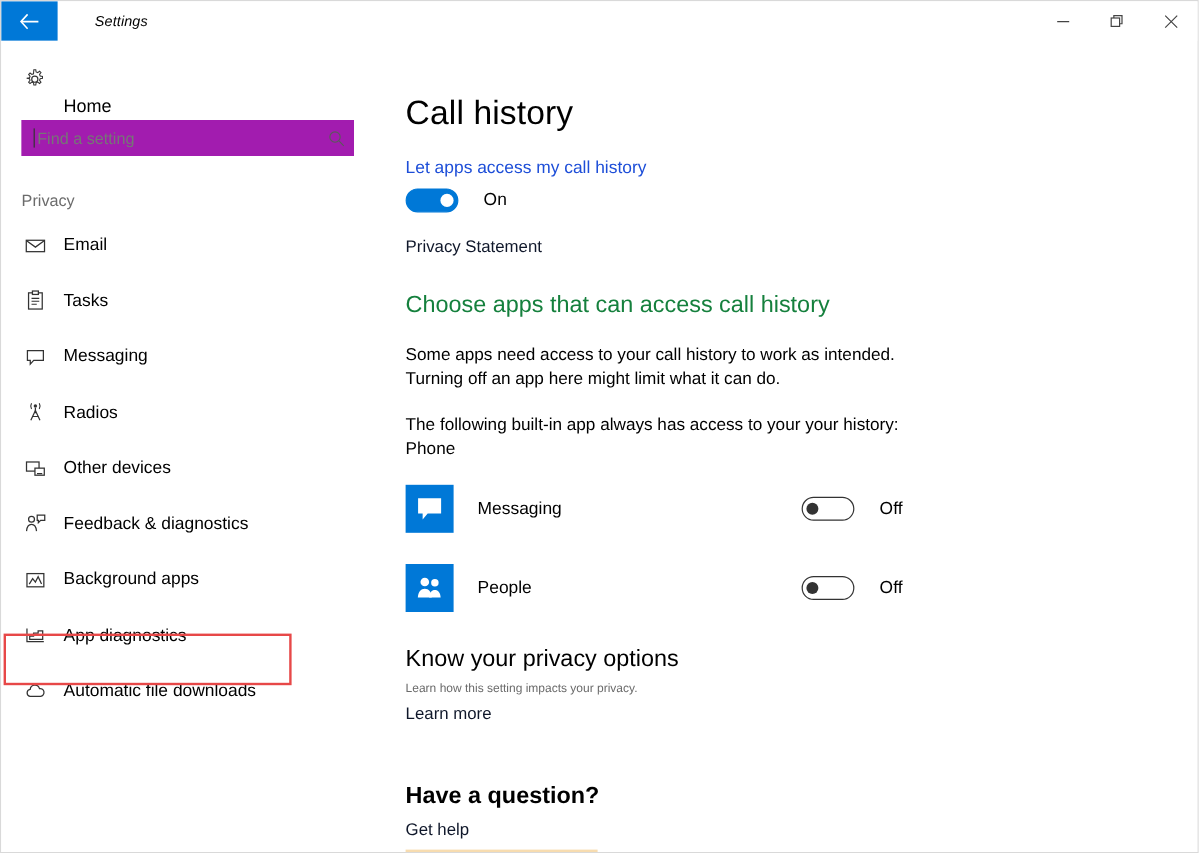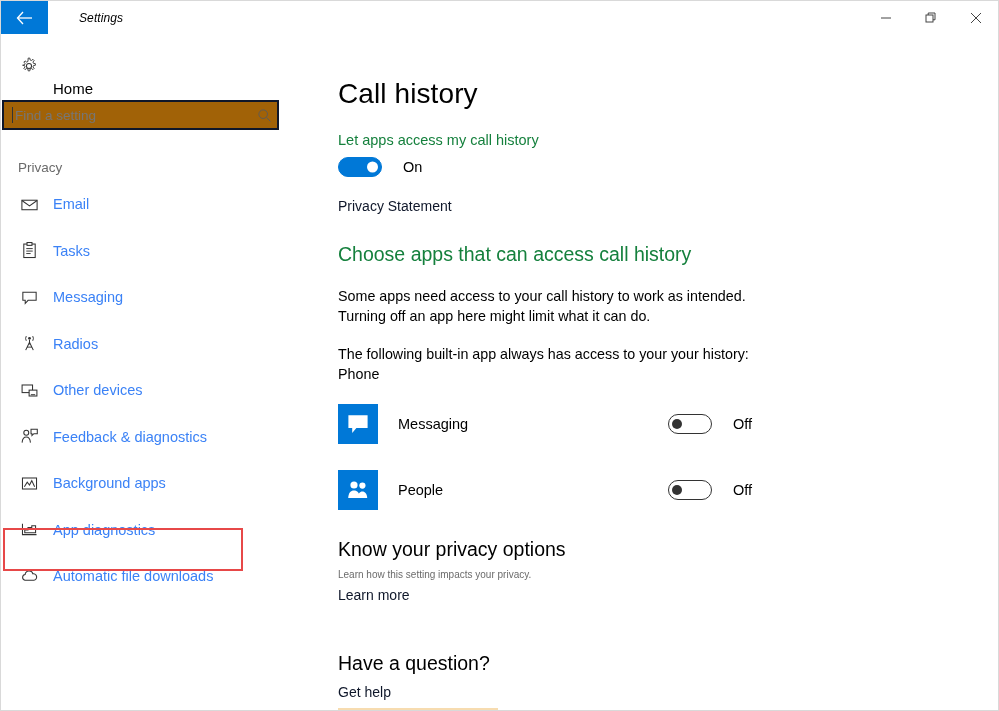--- a/index.html
+++ b/index.html
@@ -98,29 +98,29 @@
     align-items: center;
     justify-content: center;
     margin-right: 13px;
   }
   .home-row .lbl {
     font-size: 15px;
     color: #000000;
     margin-top: 44px;
   }
   .search-wrap {
-    margin: 14px 0 0 1px;
+    margin: 14px 0 0 17px;
     width: 277px;
     height: 30px;
-    border: 2px solid #0f172a;
+    border: 2px solid #a21caf;
     box-sizing: border-box;
     display: flex;
     align-items: center;
     position: relative;
-    background: #a16207;
+    background: #a21caf;
   }
   .caret {
     width: 1px;
     height: 16px;
     background: #333;
     margin-left: 8px;
     margin-right: 0px;
   }
   .search-input {
     border: none;
@@ -159,21 +159,21 @@
   .nav-item .ico {
     width: 22px;
     display: flex;
     align-items: center;
     justify-content: center;
     margin-right: 13px;
     flex-shrink: 0;
   }
   .nav-item .lbl {
     font-size: 14.5px;
-    color: #3b82f6;
+    color: #000000;
     white-space: nowrap;
   }
   .highlight-box {
     position: absolute;
     left: 2px;
     top: 494px;
     width: 240px;
     height: 43px;
     border: 2px solid #e74848;
     box-sizing: border-box;
@@ -189,21 +189,21 @@
   }
   .page-title {
     font-size: 28px;
     font-weight: normal;
     color: #000000;
     margin: 0 0 22px 0;
     letter-spacing: .1px;
   }
   .sub-label {
     font-size: 14.5px;
-    color: #15803d;
+    color: #1d4ed8;
     margin-bottom: 9px;
   }
   .toggle-row {
     display: flex;
     align-items: center;
     margin-bottom: 20px;
   }
   .toggle {
     width: 44px;
     height: 20px;
@@ -280,21 +280,21 @@
     font-weight: normal;
     margin: 26px 0 8px 0;
   }
   .muted {
     font-size: 10px;
     color: #6b6b6b;
     margin-bottom: 6px;
   }
   .question-head {
     font-size: 19.5px;
-    font-weight: normal;
+    font-weight: bold;
     margin: 48px 0 8px 0;
   }
   .bottom-sliver {
     position: absolute;
     left: 5px;
     bottom: 0;
     width: 160px;
     height: 3px;
     background: #f0c070;
     opacity: .55;

